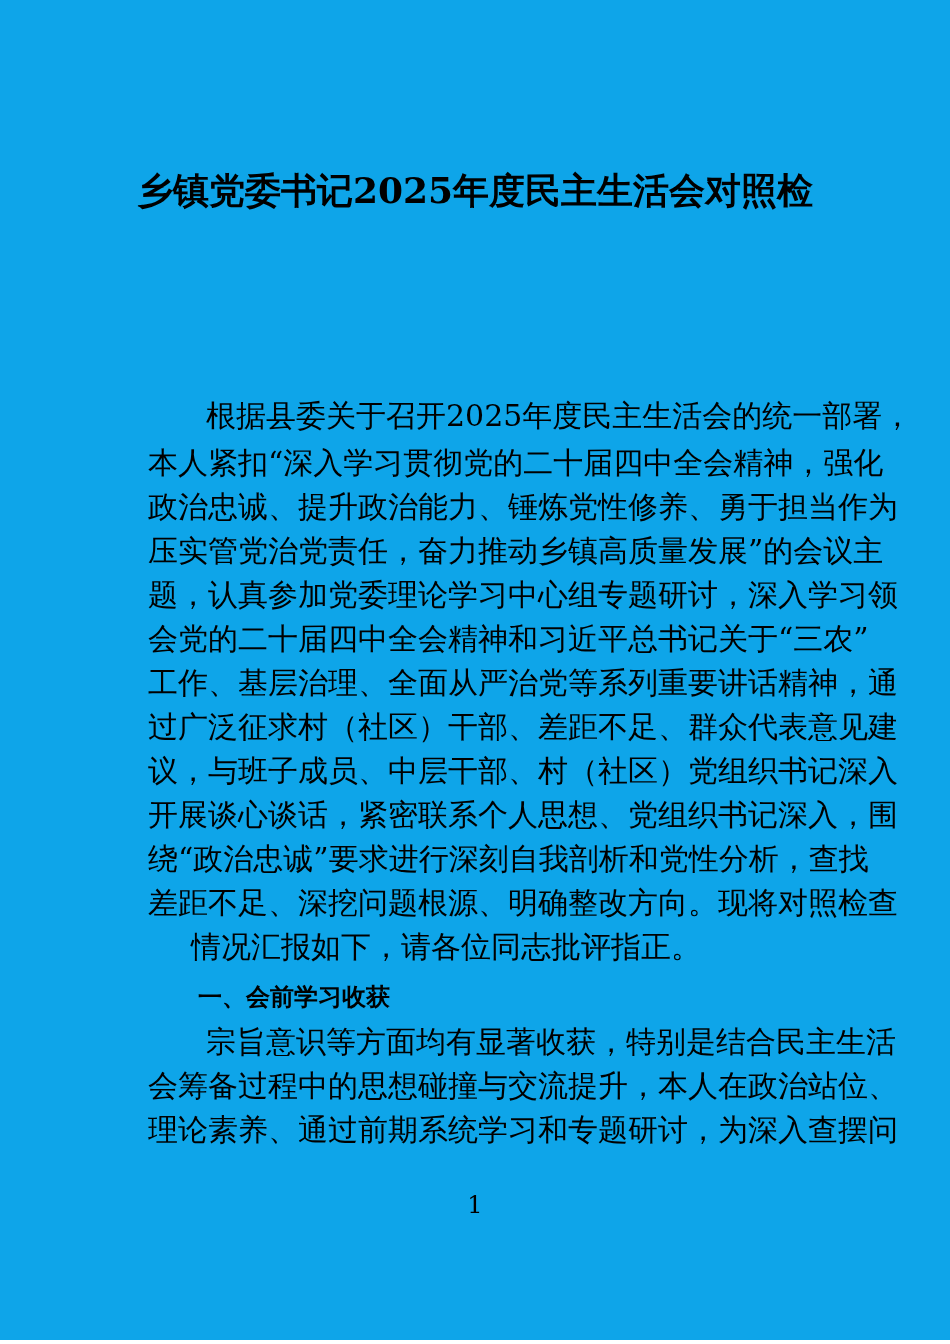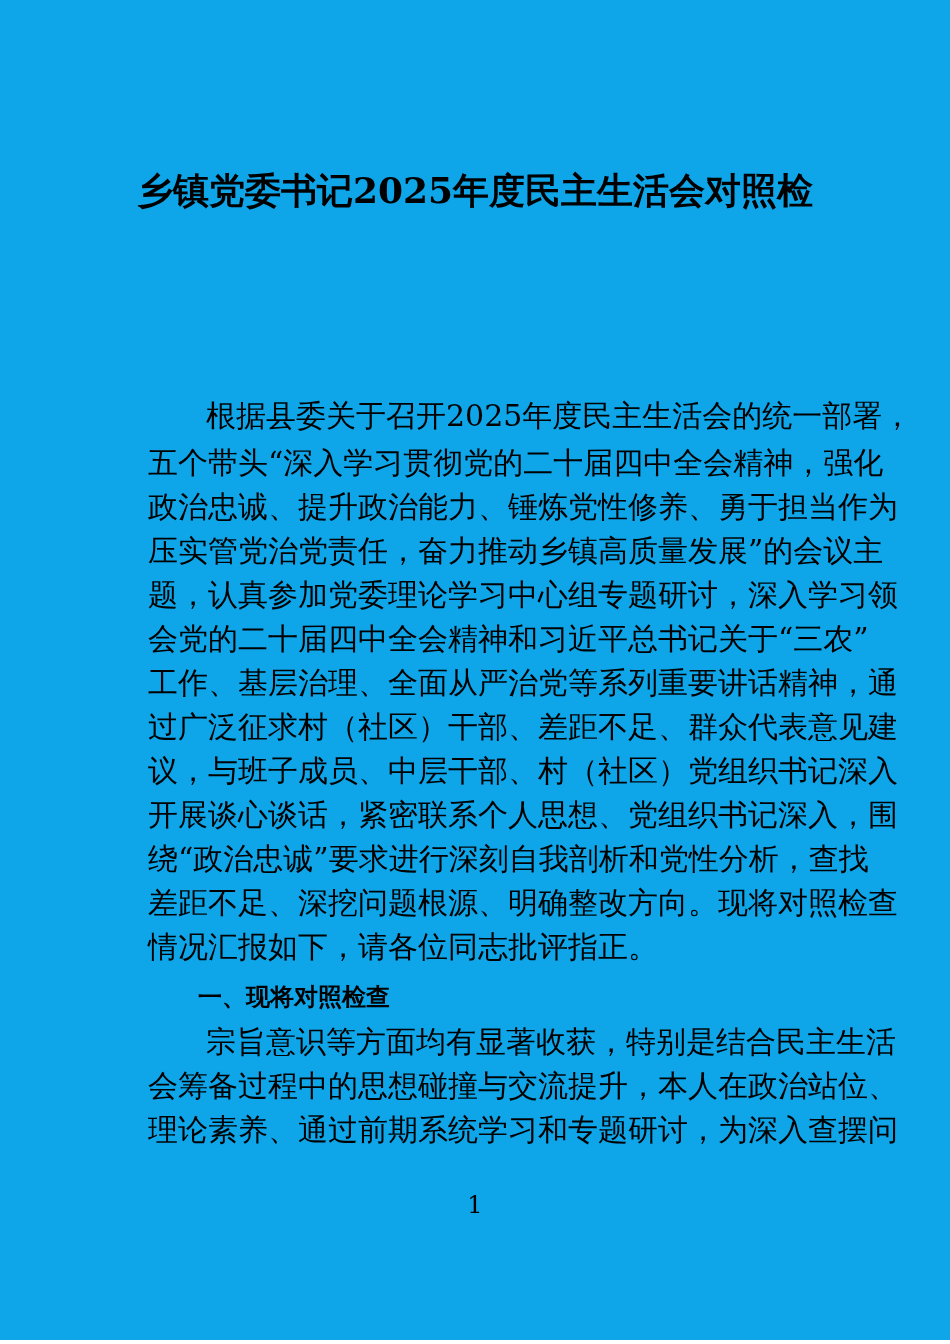--- a/index.html
+++ b/index.html
@@ -5,50 +5,50 @@
   html, body { margin: 0; padding: 0; background: #ffffff; }
   body { width: 950px; height: 1344px; position: relative; overflow: hidden;
          font-family: "DejaVu Serif", "Liberation Serif", serif; color: #000; }
   .page { position: absolute; left: 0; top: 0; width: 950px; height: 1340px; background: #0ea5e9; }
   .title-line { position: absolute; left: 0; width: 950px; text-align: center;
                 font-size: 36px; font-weight: bold; letter-spacing: 0px; line-height: 44px; }
   .t1 { top: 168px; }
   .t2 { top: 266px; }
   .line { position: absolute; left: 148px; width: 656px; font-size: 30px; line-height: 30px;
           white-space: nowrap; text-align: justify; text-align-last: justify; }
-  .line.last { text-align-last: left; }
+  .line.last { text-align-last: left; margin-left: 43px; }
   .indent { padding-left: 58px; width: 598px; }
   .heading { position: absolute; left: 198px; font-size: 24px; font-weight: bold; line-height: 30px;
              font-family: "DejaVu Sans", "Liberation Sans", sans-serif; }
   .page-num { position: absolute; left: 0; width: 950px; text-align: center; top: 1190px;
               font-size: 24px; line-height: 30px; }
 </style>
 </head>
 <body>
 
 <div class="page">
   <div class="title-line t1">乡镇党委书记2025年度民主生活会对照检</div>
 
   <div>
     <div class="line indent" style="top:401px">根据县委关于召开2025年度民主生活会的统一部署，</div>
-    <div class="line" style="top:448px">五个带头“深入学习贯彻党的二十届四中全会精神，强化</div>
+    <div class="line" style="top:448px">本人紧扣“深入学习贯彻党的二十届四中全会精神，强化</div>
     <div class="line" style="top:492px">政治忠诚、提升政治能力、锤炼党性修养、勇于担当作为</div>
     <div class="line" style="top:536px">压实管党治党责任，奋力推动乡镇高质量发展”的会议主</div>
     <div class="line" style="top:580px">题，认真参加党委理论学习中心组专题研讨，深入学习领</div>
     <div class="line" style="top:624px">会党的二十届四中全会精神和习近平总书记关于“三农”</div>
     <div class="line" style="top:668px">工作、基层治理、全面从严治党等系列重要讲话精神，通</div>
     <div class="line" style="top:712px">过广泛征求村（社区）干部、差距不足、群众代表意见建</div>
     <div class="line" style="top:756px">议，与班子成员、中层干部、村（社区）党组织书记深入</div>
     <div class="line" style="top:800px">开展谈心谈话，紧密联系个人思想、党组织书记深入，围</div>
     <div class="line" style="top:844px">绕“政治忠诚”要求进行深刻自我剖析和党性分析，查找</div>
     <div class="line" style="top:888px">差距不足、深挖问题根源、明确整改方向。现将对照检查</div>
     <div class="line last" style="top:932px">情况汇报如下，请各位同志批评指正。</div>
   </div>
 
-  <div class="heading" style="top:982px">一、现将对照检查</div>
+  <div class="heading" style="top:982px">一、会前学习收获</div>
 
   <div>
     <div class="line indent" style="top:1027px">宗旨意识等方面均有显著收获，特别是结合民主生活</div>
     <div class="line" style="top:1071px">会筹备过程中的思想碰撞与交流提升，本人在政治站位、</div>
     <div class="line" style="top:1115px">理论素养、通过前期系统学习和专题研讨，为深入查摆问</div>
   </div>
 
   <div class="page-num">1</div>
 </div>
 

